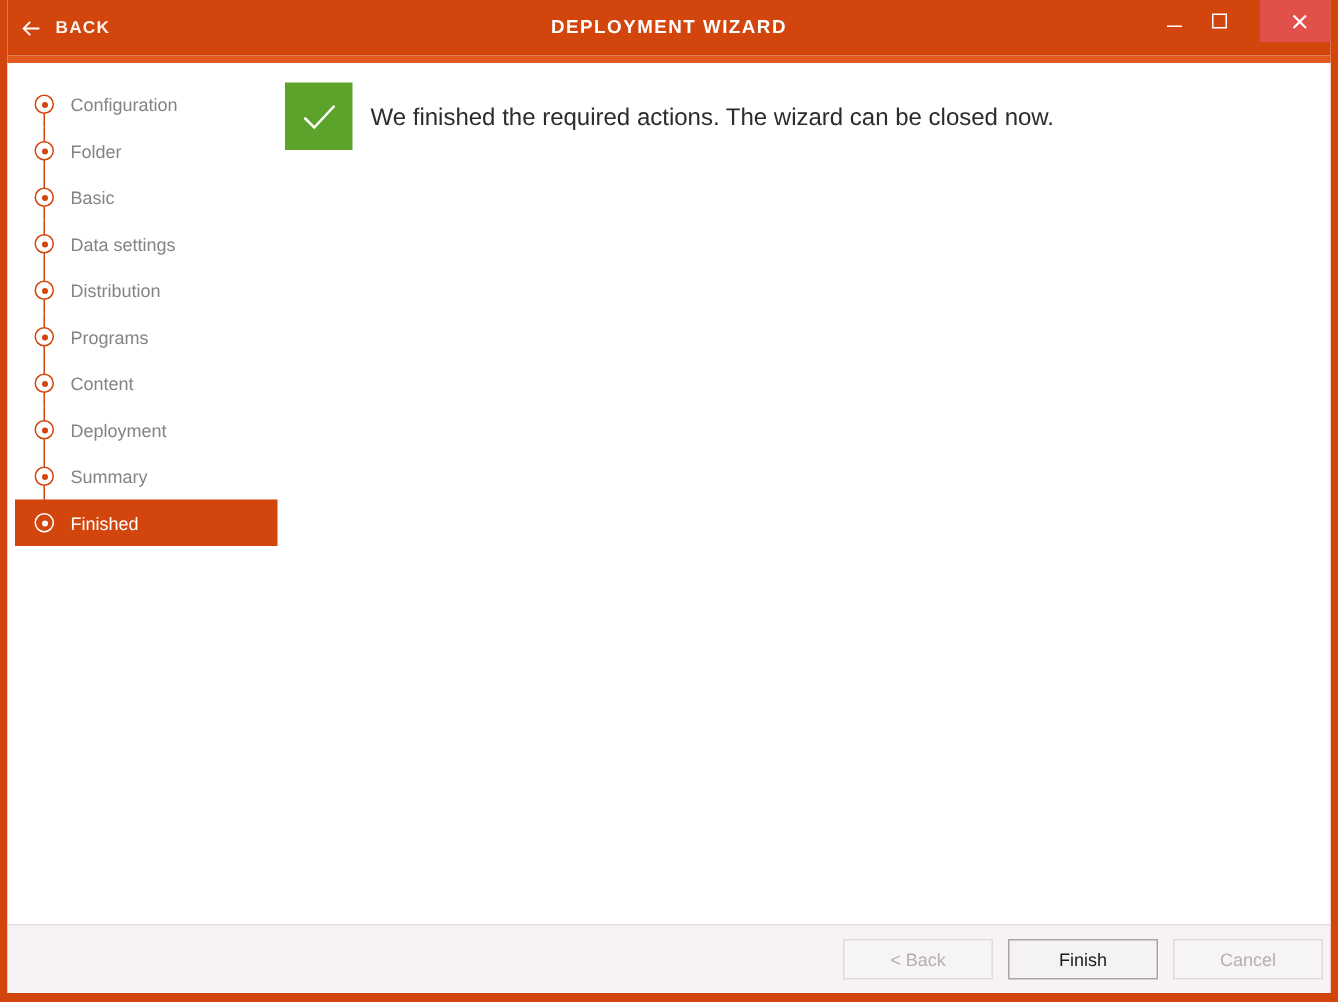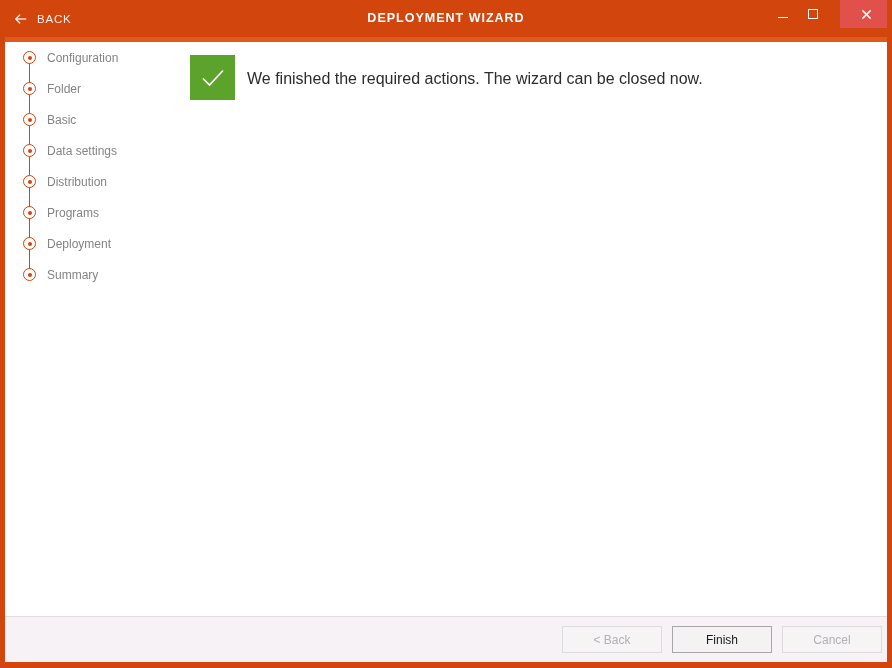--- a/index.html
+++ b/index.html
@@ -61,21 +61,21 @@
   .back-arrow {
     display: block;
     width: 14px;
     height: 14px;
     color: #ffffff;
   }
   .back-label {
     color: #fdf1ec;
     font-size: 11.5px;
     letter-spacing: 0.8px;
-    font-weight: 400;
+    font-weight: 700;
     white-space: nowrap;
   }
   .win-title {
     position: absolute;
     left: 0; right: 0;
     top: 11px;
     text-align: center;
     color: #ffffff;
     font-size: 12.5px;
     font-weight: bold;
@@ -136,20 +136,21 @@
     height: 574px;
     background: #ffffff;
   }
 
   
   .steps {
     position: absolute;
     top: 0;
     left: 5px;
     width: 185px;
+    padding-top: 12px;
   }
   .step {
     position: relative;
     height: 31px;
     display: flex;
     align-items: center;
     cursor: pointer;
   }
   .step-rail {
     position: absolute;
@@ -363,36 +364,48 @@
         <span class="step-label">Distribution</span>
       </div>
 
       <div class="step">
         <span class="step-rail"></span>
 
         <span class="step-marker"></span>
         <span class="step-label">Programs</span>
       </div>
 
+      <div class="step">
+        <span class="step-rail"></span>
+
+        <span class="step-marker"></span>
+        <span class="step-label">Content</span>
+      </div>
 
       <div class="step">
         <span class="step-rail"></span>
 
         <span class="step-marker"></span>
         <span class="step-label">Deployment</span>
       </div>
 
       <div class="step">
         <span class="step-rail"></span>
 
         <span class="step-marker"></span>
         <span class="step-label">Summary</span>
       </div>
 
 
+      <div class="step active">
+        <span class="step-rail"></span>
+        <span class="step-hl"></span>
+        <span class="step-marker"></span>
+        <span class="step-label">Finished</span>
+      </div>
 
     </div>
 
     <div class="panel">
       <div class="result-row">
         <div class="result-box">
           <span class="check-glyph">
             <svg viewBox="0 0 26 26" width="26" height="26" fill="none" stroke="currentColor" stroke-width="1.7">
               <path d="M3 13.5 L9.5 20 L23 5.5"></path>
             </svg>

